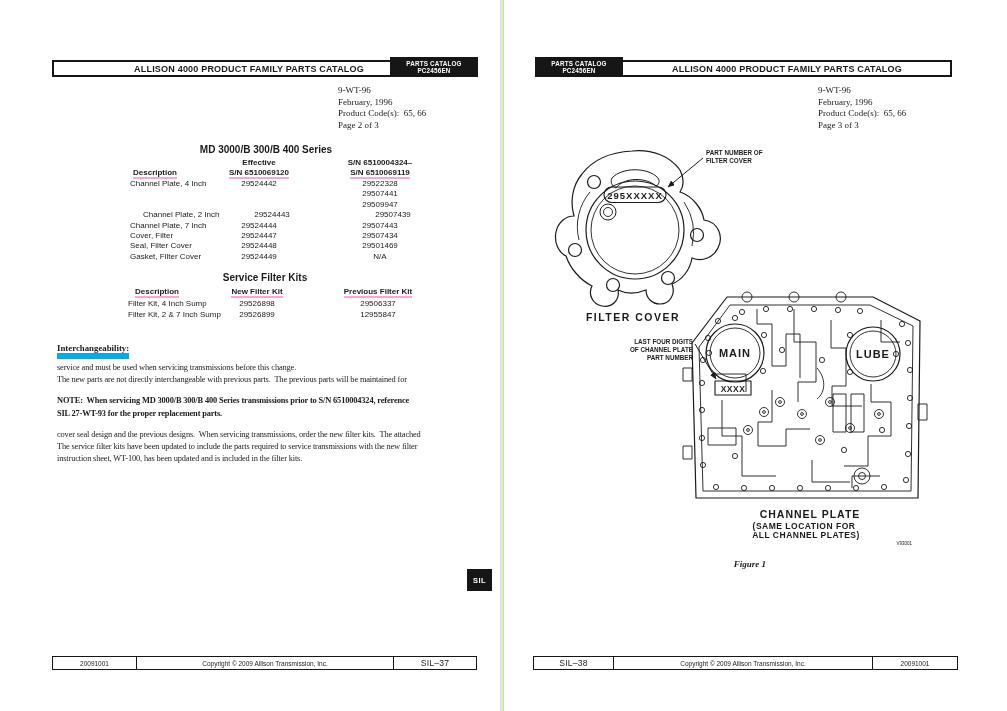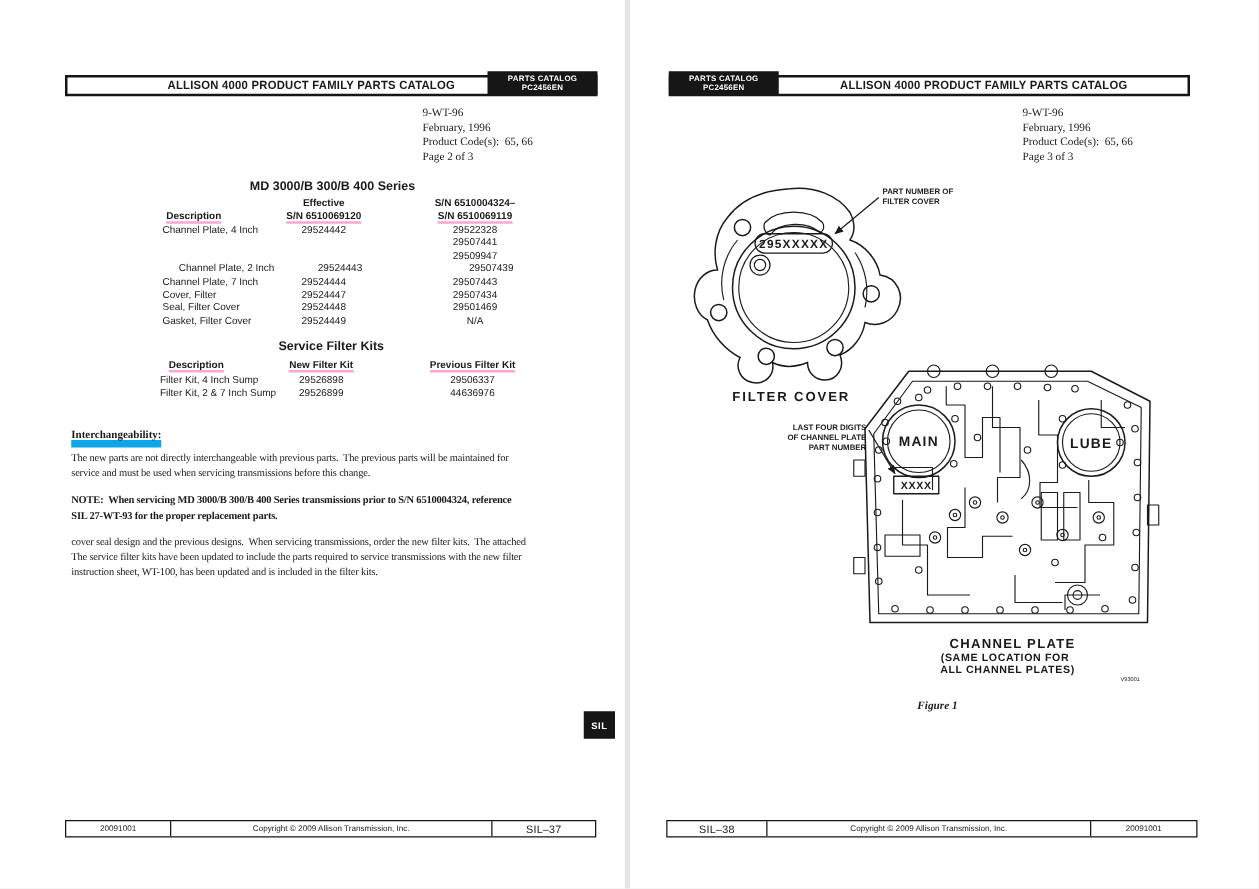--- a/index.html
+++ b/index.html
@@ -1,16 +1,16 @@
 <!DOCTYPE html>
 <html><head>
 <meta charset="utf-8">
 <style>
   html,body{margin:0;padding:0;background:#fff;}
-  #canvas{position:relative;width:1007px;height:711px;background:#e5e5e5;overflow:hidden;
+  #canvas{position:relative;width:1007px;height:711px;background:#bef264;overflow:hidden;
           font-family:"Liberation Sans","DejaVu Sans",sans-serif;color:#1a1a1a;}
   .abs{position:absolute;}
   .serif{font-family:"Liberation Serif","DejaVu Serif",serif;}
   .pre{white-space:pre;}
   .page{position:absolute;top:0;height:711px;background:#fff;}
   .sep{position:absolute;top:0;left:500px;width:3px;height:711px;background:#e4e4e4;}
   
   .hbar{position:absolute;height:13px;border:2px solid #161616;background:#fff;}
   .htitle{position:absolute;top:1px;font-size:9.5px;font-weight:bold;letter-spacing:.2px;
           transform:scaleX(.95);transform-origin:center;white-space:pre;}
@@ -125,29 +125,29 @@
         <span class="c3"><span class="u">Previous Filter Kit</span></span>
       </div>
       <div class="trow" style="height:11px;">
         <span class="c1">Filter Kit, 4 Inch Sump</span>
         <span class="c2">29526898</span>
         <span class="c3">29506337</span>
       </div>
       <div class="trow" style="height:11px;">
         <span class="c1">Filter Kit, 2 &amp; 7 Inch Sump</span>
         <span class="c2">29526899</span>
-        <span class="c3">44636976</span>
+        <span class="c3">12955847</span>
       </div>
     </div>
 
     <div class="abs serif" style="left:57px;top:337px;width:420px;">
       <div><span class="h-underline">Interchangeability:</span></div>
       <div style="margin-top:3px;">
+        <div class="bodyline">service and must be used when servicing transmissions before this change.</div>
         <div class="bodyline">The new parts are not directly interchangeable with previous parts.  The previous parts will be maintained for</div>
-        <div class="bodyline">service and must be used when servicing transmissions before this change.</div>
       </div>
       <div style="margin-top:9px;">
         <div class="bodyline boldline">NOTE:  When servicing MD 3000/B 300/B 400 Series transmissions prior to S/N 6510004324, reference</div>
         <div class="bodyline boldline">SIL 27-WT-93 for the proper replacement parts.</div>
       </div>
       <div style="margin-top:9px;">
         <div class="bodyline">cover seal design and the previous designs.  When servicing transmissions, order the new filter kits.  The attached</div>
         <div class="bodyline">The service filter kits have been updated to include the parts required to service transmissions with the new filter</div>
         <div class="bodyline">instruction sheet, WT-100, has been updated and is included in the filter kits.</div>
       </div>

